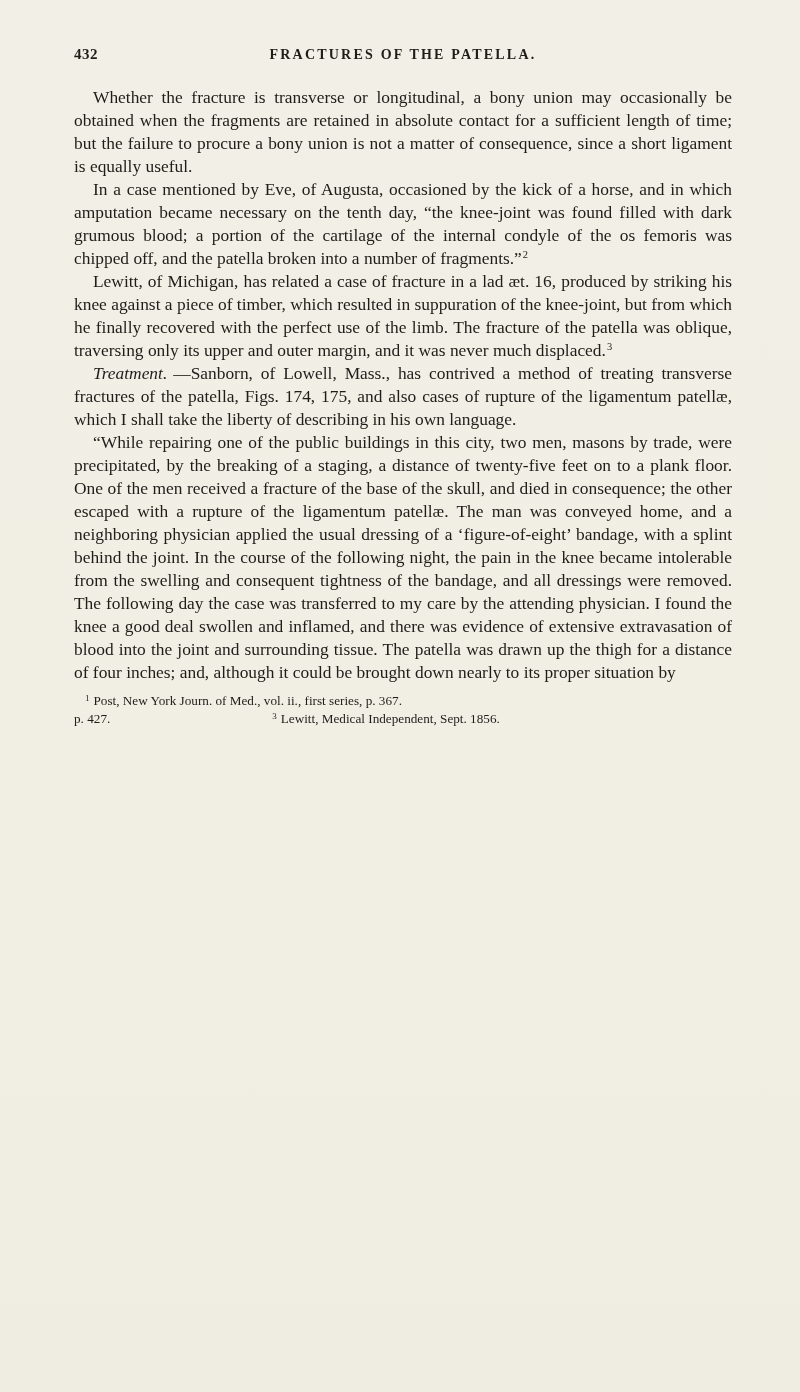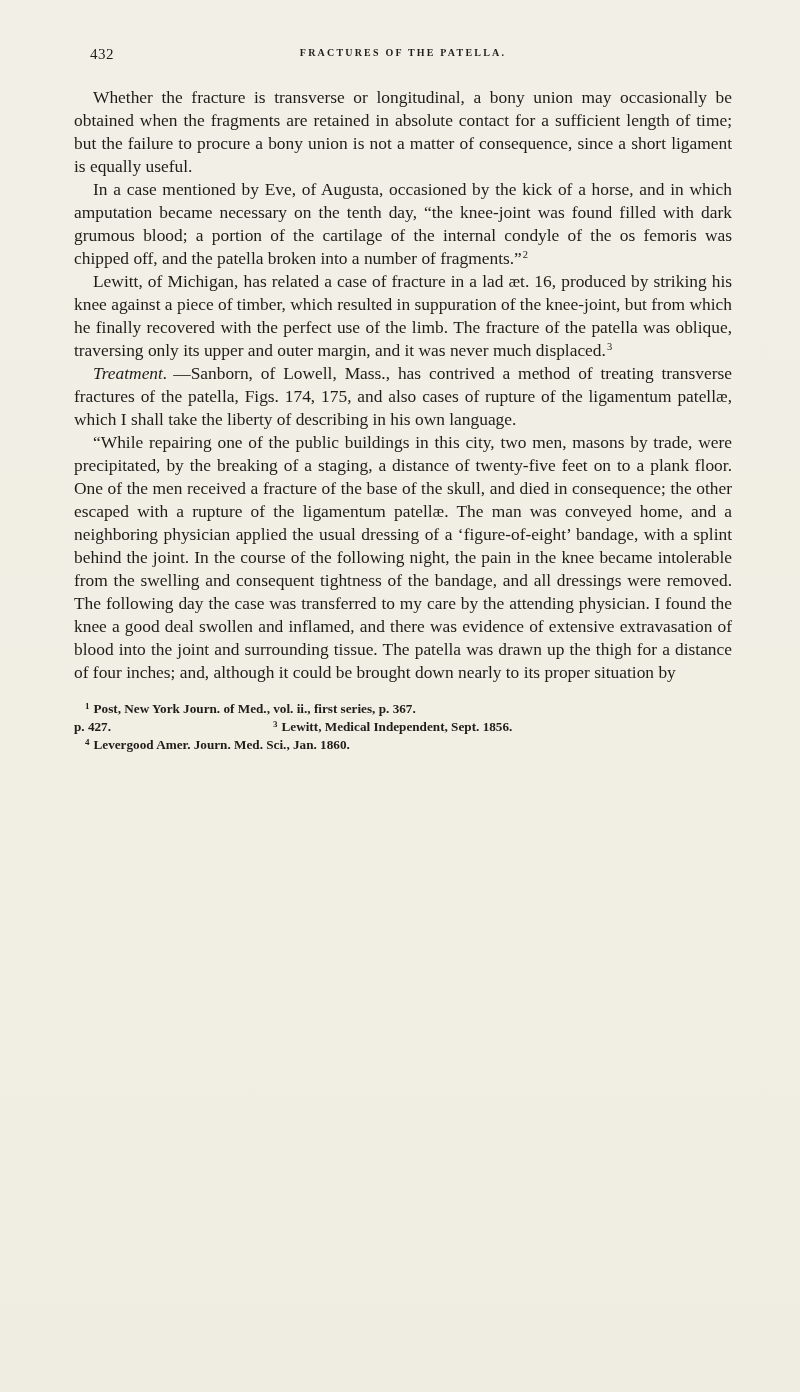--- a/index.html
+++ b/index.html
@@ -23,32 +23,32 @@
     background: linear-gradient(180deg, #f2efe6 0%, #f1eee4 60%, #efece2 100%);
   }
   .running-head {
     position: relative;
     height: 24px;
     margin-bottom: 16px;
     font-size: 15px;
   }
   .page-num {
     position: absolute;
-    left: 16px;
+    left: 0;
     top: 0;
-    font-weight: normal;
+    font-weight: bold;
     letter-spacing: 0.5px;
   }
   .head-title {
     position: absolute;
     left: 0;
     right: 0;
     top: 1px;
     text-align: center;
-    font-size: 10px;
+    font-size: 14px;
     font-weight: bold;
     letter-spacing: 2.2px;
   }
   .body-text {
     font-size: 17.4px;
     line-height: 23px;
     text-align: justify;
   }
   .body-text p {
     margin: 0;
@@ -57,25 +57,24 @@
   .body-text p.noindent {
     text-indent: 0;
   }
   .ref {
     font-size: 10.5px;
     line-height: 0;
     vertical-align: 6px;
     margin-left: 1px;
   }
   .footnotes {
-    margin-top: 16px;
+    margin-top: 8px;
     font-size: 13.2px;
     line-height: 18px;
     text-align: left;
-    font-weight: bold;
   }
   .fn {
     text-indent: 11px;
   }
   .fn-line {
     text-indent: 0;
   }
   .fn-inline {
     margin-left: 162px;
   }
@@ -116,17 +115,16 @@
 
   </div>
 
   <div class="footnotes">
 
     <div class="fn"><sup class="fnm">1</sup><span>Post, New York Journ. of Med., vol. ii., first series, p. 367.</span></div>
 
 
     <div class="fn-line"><span>p. 427.</span><span class="fn-inline"><sup class="fnm">3</sup><span>Lewitt, Medical Independent, Sept. 1856.</span></span></div>
 
-    <div class="fn"><sup class="fnm">4</sup><span>Levergood Amer. Journ. Med. Sci., Jan. 1860.</span></div>
 
   </div>
 
 </div>
 
 </body></html>

